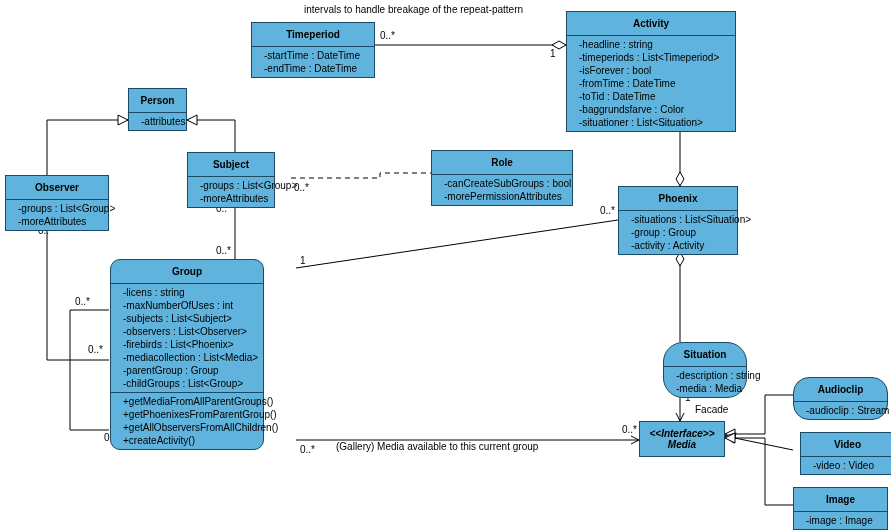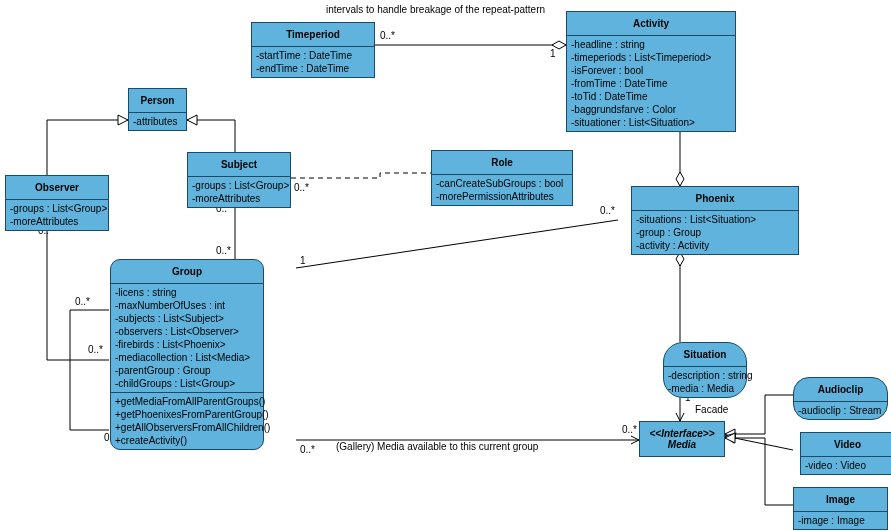--- a/index.html
+++ b/index.html
@@ -1,21 +1,21 @@
 <!DOCTYPE html>
 <html><head>
 <meta charset="utf-8">
 <style>
   html,body{margin:0;padding:0;width:891px;height:531px;background:#fff;font-family:Arial,Helvetica,sans-serif;font-size:10px;color:#000;}
   .canvas{position:relative;width:891px;height:531px;}
   svg.wires{position:absolute;left:0;top:0;width:891px;height:531px;pointer-events:none;}
   .box{position:absolute;background:#5FB3DC;border:1px solid #1a4a66;box-sizing:border-box;}
   .box .title{font-weight:bold;text-align:center;padding:6px 4px;border-bottom:1px solid #1a4a66;}
   .box .title.noattrs{border-bottom:none;font-style:italic;}
-  .box .section{padding:2px 4px;border-bottom:1px solid #1a4a66;}
+  .box .section{padding:2px 12px;border-bottom:1px solid #1a4a66;}
   .box .section:last-child{border-bottom:none;}
   .box .section .row{white-space:nowrap;line-height:13px;}
   .stereo{display:block;font-weight:bold;}
   .lbl{position:absolute;color:#000;white-space:nowrap;}
 </style>
 </head>
 <body>
 
 <div class="canvas">
 
@@ -59,21 +59,21 @@
 
     <line x1="296" y1="440" x2="639" y2="440" stroke="#000" marker-end="url(#open)"></line>
 
     <polyline points="793,395 765,395 765,434 725,434" fill="none" stroke="#000" marker-end="url(#gen)"></polyline>
 
     <line x1="793" y1="450" x2="725" y2="436" stroke="#000" marker-end="url(#gen)"></line>
 
     <polyline points="793,505 765,505 765,438 725,438" fill="none" stroke="#000" marker-end="url(#gen)"></polyline>
   </svg>
 
-  <div class="lbl" style="left:326px;top:4px;">intervals to handle breakage of the repeat-pattern</div>
+  <div class="lbl" style="left:304px;top:4px;">intervals to handle breakage of the repeat-pattern</div>
   <div class="lbl" style="left:380px;top:30px;">0..*</div>
   <div class="lbl" style="left:550px;top:48px;">1</div>
 
   <div class="lbl" style="left:600px;top:205px;">0..*</div>
 
   <div class="lbl" style="left:38px; top:225px;">0..*</div>
   <div class="lbl" style="left:88px; top:344px;">0..*</div>
   <div class="lbl" style="left:216px;top:203px;">0..*</div>
   <div class="lbl" style="left:216px;top:245px;">0..*</div>
   <div class="lbl" style="left:294px;top:182px;">0..*</div>
@@ -118,37 +118,37 @@
   </div>
 
   <div class="box" style="left:5px;top:175px;width:104px;">
     <div class="title">Observer</div>
     <div class="section">
       <div class="row">-groups : List&lt;Group&gt;</div>
       <div class="row">-moreAttributes</div>
     </div>
   </div>
 
-  <div class="box" style="left:187px;top:152px;width:104px;">
+  <div class="box" style="left:187px;top:152px;width:88px;">
     <div class="title">Subject</div>
     <div class="section">
       <div class="row">-groups : List&lt;Group&gt;</div>
       <div class="row">-moreAttributes</div>
     </div>
   </div>
 
   <div class="box" style="left:431px;top:150px;width:142px;">
     <div class="title">Role</div>
     <div class="section">
       <div class="row">-canCreateSubGroups : bool</div>
       <div class="row">-morePermissionAttributes</div>
     </div>
   </div>
 
-  <div class="box" style="left:618px;top:186px;width:168px;margin-left:13px;">
+  <div class="box" style="left:618px;top:186px;width:120px;">
     <div class="title">Phoenix</div>
     <div class="section">
       <div class="row">-situations : List&lt;Situation&gt;</div>
       <div class="row">-group : Group</div>
       <div class="row">-activity : Activity</div>
     </div>
   </div>
 
   <div class="box" style="left:110px;top:259px;width:154px;border-radius:10px;">
     <div class="title">Group</div>

